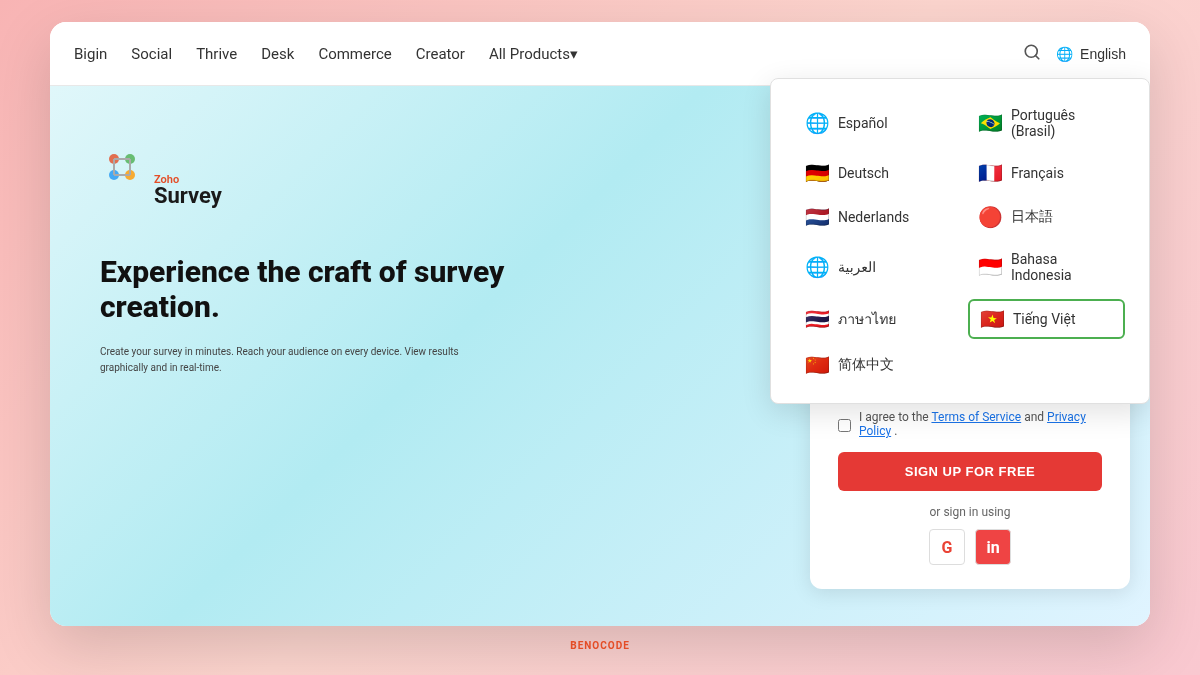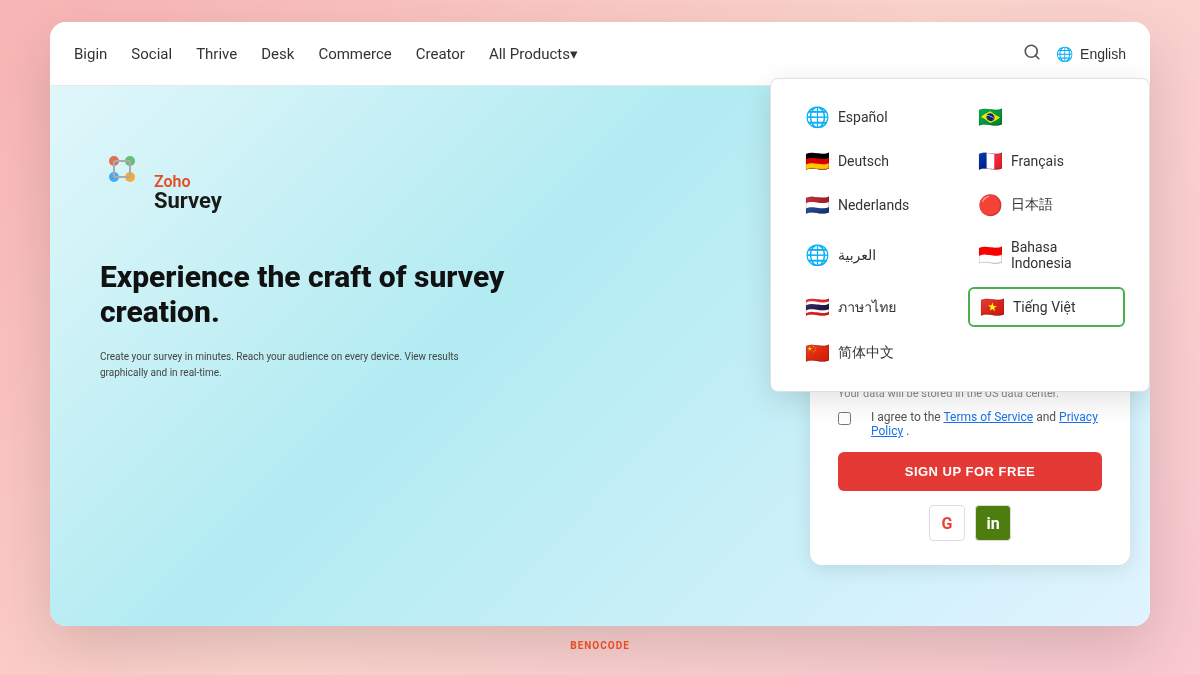--- a/index.html
+++ b/index.html
@@ -87,21 +87,21 @@
     .logo-icon {
       width: 44px;
       height: 44px;
     }
     .logo-text {
       display: flex;
       flex-direction: column;
       line-height: 1;
     }
     .logo-zoho {
-      font-size: 16px;
+      font-size: 11px;
       color: #e44d26;
       font-weight: 600;
       margin-top: 48px;
     }
     .logo-survey {
       font-size: 22px;
       font-weight: 700;
       color: #1a1a1a;
     }
     .hero-heading {
@@ -163,22 +163,22 @@
       outline: none;
       color: #333;
     }
     .data-note {
       font-size: 11px;
       color: #888;
       margin-bottom: 10px;
     }
     .terms-row {
       display: flex;
-      align-items: flex-start;
-      gap: 20px;
+      align-items: center;
+      gap: 8px;
       margin-bottom: 14px;
       font-size: 12px;
       color: #555;
     }
     .terms-row a { color: #1a73e8; text-decoration: underline; }
     .signup-btn {
       width: 100%;
       background: #e53935;
       color: #fff;
       border: none;
@@ -207,21 +207,21 @@
       border-radius: 4px;
       border: 1px solid #ddd;
       display: flex;
       align-items: center;
       justify-content: center;
       font-size: 16px;
       font-weight: 700;
       cursor: pointer;
     }
     .google-btn { color: #ea4335; background: #fff; }
-    .linkedin-btn { background: #4d7c0f; color: #fff; }
+    .linkedin-btn { background: #ef4444; color: #fff; }
     
     .lang-dropdown {
       position: absolute;
       top: 56px;
       right: 0;
       width: 380px;
       background: #fff;
       border: 1px solid #e0e0e0;
       border-radius: 8px;
       box-shadow: 0 8px 30px rgba(0,0,0,0.12);
@@ -297,20 +297,21 @@
     </div>
 
     <div class="lang-dropdown">
 
       <div class="lang-item">
         <span class="flag">🌐</span>
         <span>Español</span>
       </div>
       <div class="lang-item">
         <span class="flag">🇧🇷</span>
+        <span>Português (Brasil)</span>
       </div>
       <div class="lang-item">
         <span class="flag">🇩🇪</span>
         <span>Deutsch</span>
       </div>
       <div class="lang-item">
         <span class="flag">🇫🇷</span>
         <span>Français</span>
       </div>
       <div class="lang-item">
@@ -387,20 +388,23 @@
           <input type="checkbox" style="margin-top: 2px; flex-shrink: 0;">
           <span>
             <span>I agree to the </span>
             <a href="#">Terms of Service</a>
             <span> and </span>
             <a href="#">Privacy Policy</a>
             <span>.</span>
           </span>
         </div>
         <button class="signup-btn">SIGN UP FOR FREE</button>
+        <div class="or-row">
+          <span>or sign in using</span>
+        </div>
         <div class="social-btns">
           <div class="social-btn google-btn">G</div>
           <div class="social-btn linkedin-btn">in</div>
         </div>
       </div>
     </div>
   </div>
 </div>
 
 <div class="footer-bar">

